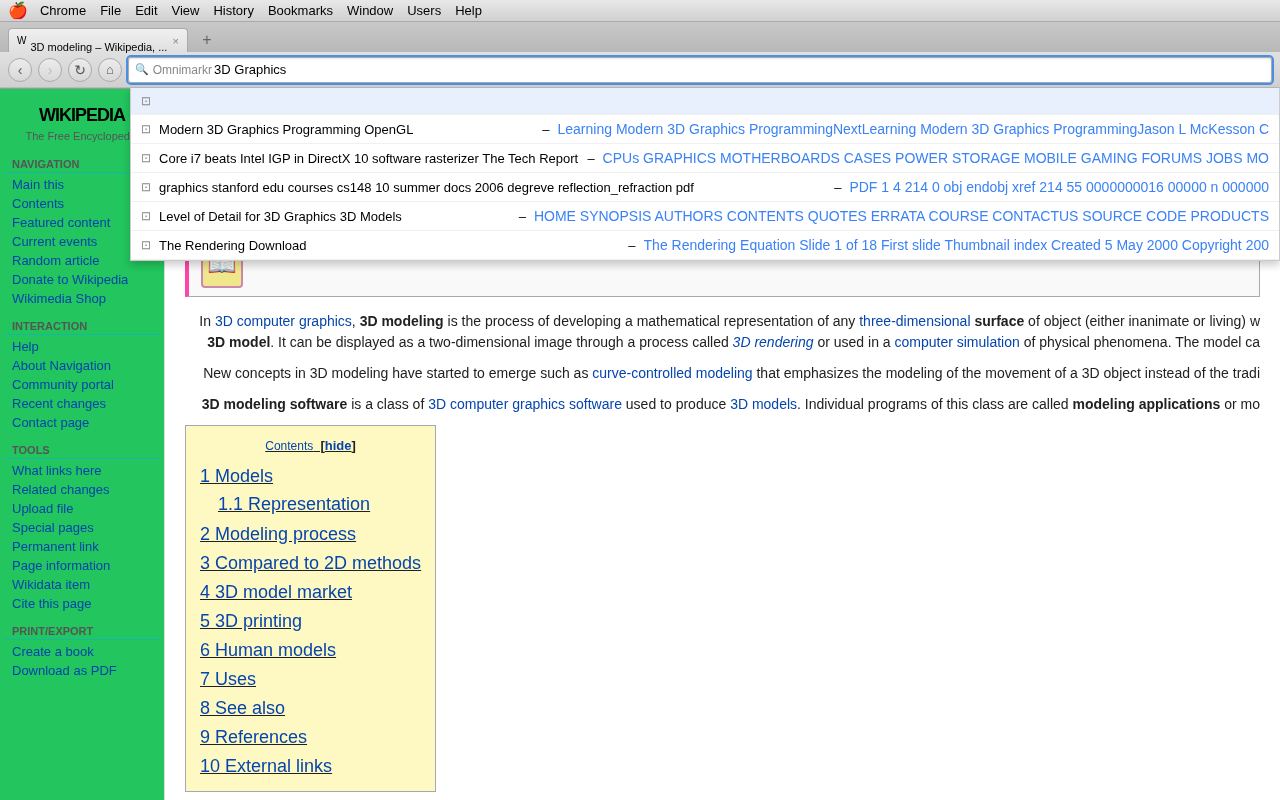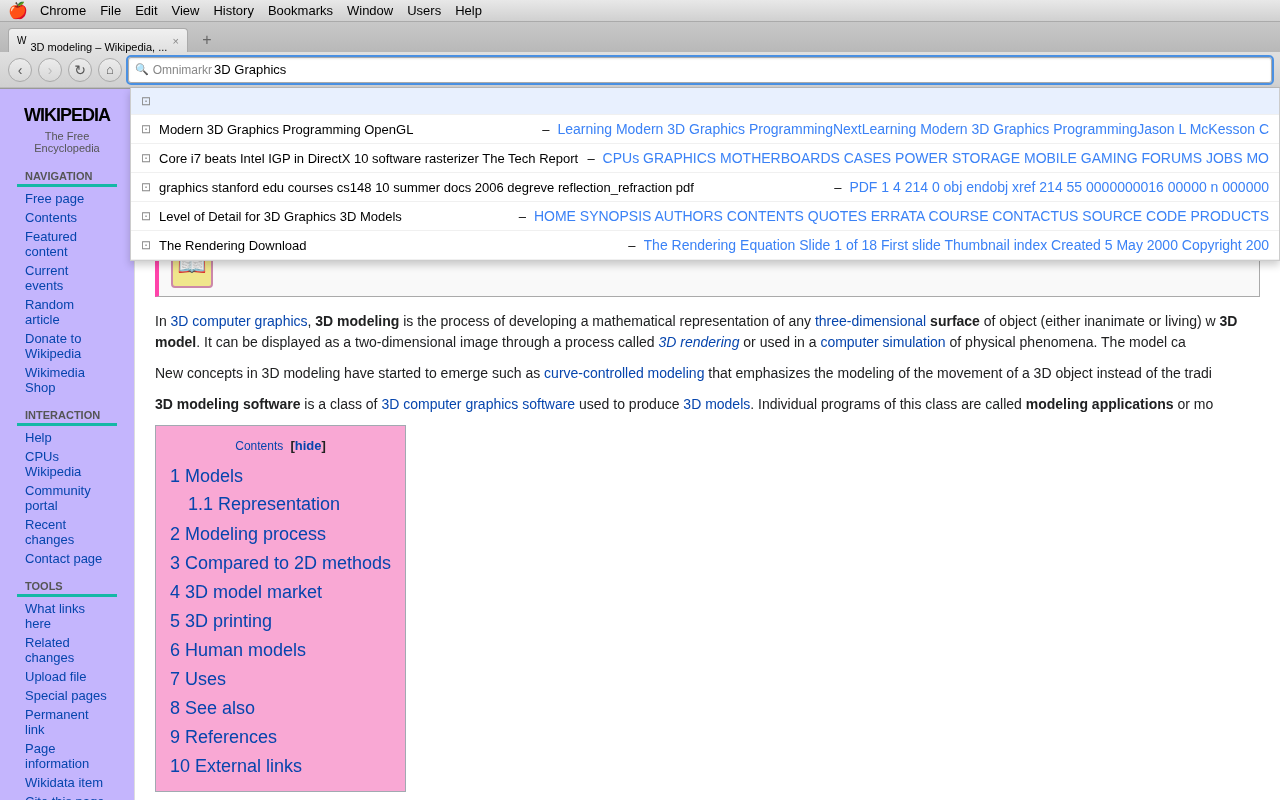--- a/index.html
+++ b/index.html
@@ -122,42 +122,42 @@
 
     
     .content-area {
       display: flex;
       height: calc(800px - 22px - 30px - 36px);
       overflow: hidden;
     }
 
     
     .sidebar {
-      width: 135px;
+      width: 165px;
       flex-shrink: 0;
-      background: #c4b5fd;
+      background: #22c55e;
       border-right: 1px solid #ddd;
-      padding: 8px 17px;
+      padding: 8px 4px;
       overflow-y: auto;
       font-size: 13px;
     }
     .sidebar .wiki-logo {
       text-align: center;
       padding: 8px 0 4px;
     }
     .sidebar .wiki-logo .logo-text { font-size: 18px; font-weight: bold; color: #000; letter-spacing: -1px; }
     .sidebar .wiki-tagline { text-align: center; font-size: 11px; color: #555; margin-bottom: 12px; }
     .sidebar-section { margin-bottom: 8px; }
     .sidebar-section-title {
       font-size: 11px;
       font-weight: bold;
       color: #555;
       text-transform: uppercase;
       padding: 4px 8px 2px;
-      border-bottom: 3px solid #14b8a6;
+      border-bottom: 1px solid #14b8a6;
       margin-bottom: 2px;
     }
     .sidebar-link {
       display: block;
       padding: 2px 8px;
       color: #0645ad;
       text-decoration: none;
       font-size: 13px;
       cursor: pointer;
     }
@@ -207,30 +207,31 @@
     }
     .citation-box .cite-icon {
       font-size: 24px;
       flex-shrink: 0;
       background: #f0e68c;
       border: 2px solid #c8a;
       padding: 4px;
       border-radius: 4px;
     }
 
-    .wiki-content p { margin-bottom: 10px; }
+    .wiki-content p { margin-bottom: 10px; text-align: right; }
 
     
     .toc {
-      background: #f9a8d4;
+      background: #fef9c3;
       border: 1px solid #a2a9b1;
       padding: 10px 14px;
       display: inline-block;
       min-width: 220px;
       margin-bottom: 14px;
+      text-decoration: underline;
     }
     .toc-title {
       font-weight: bold;
       text-align: center;
       font-size: 13px;
       margin-bottom: 6px;
     }
     .toc-title span { font-weight: normal; font-size: 12px; color: #0645ad; cursor: pointer; }
     .toc ol { list-style: none; padding-left: 0; }
     .toc li { font-size: 18px; padding: 1px 0; }
@@ -316,33 +317,33 @@
 <div class="content-area">
 
   <div class="sidebar">
     <div class="wiki-logo">
       <div class="logo-text">WIKIPEDIA</div>
     </div>
     <div class="wiki-tagline">The Free Encyclopedia</div>
 
     <div class="sidebar-section">
       <div class="sidebar-section-title">Navigation</div>
-      <a class="sidebar-link">Free page</a>
+      <a class="sidebar-link">Main this</a>
       <a class="sidebar-link">Contents</a>
       <a class="sidebar-link">Featured content</a>
       <a class="sidebar-link">Current events</a>
       <a class="sidebar-link">Random article</a>
       <a class="sidebar-link">Donate to Wikipedia</a>
       <a class="sidebar-link">Wikimedia Shop</a>
     </div>
 
     <div class="sidebar-section">
       <div class="sidebar-section-title">Interaction</div>
       <a class="sidebar-link">Help</a>
-      <a class="sidebar-link">CPUs Wikipedia</a>
+      <a class="sidebar-link">About Navigation</a>
       <a class="sidebar-link">Community portal</a>
       <a class="sidebar-link">Recent changes</a>
       <a class="sidebar-link">Contact page</a>
     </div>
 
     <div class="sidebar-section">
       <div class="sidebar-section-title">Tools</div>
       <a class="sidebar-link">What links here</a>
       <a class="sidebar-link">Related changes</a>
       <a class="sidebar-link">Upload file</a>

